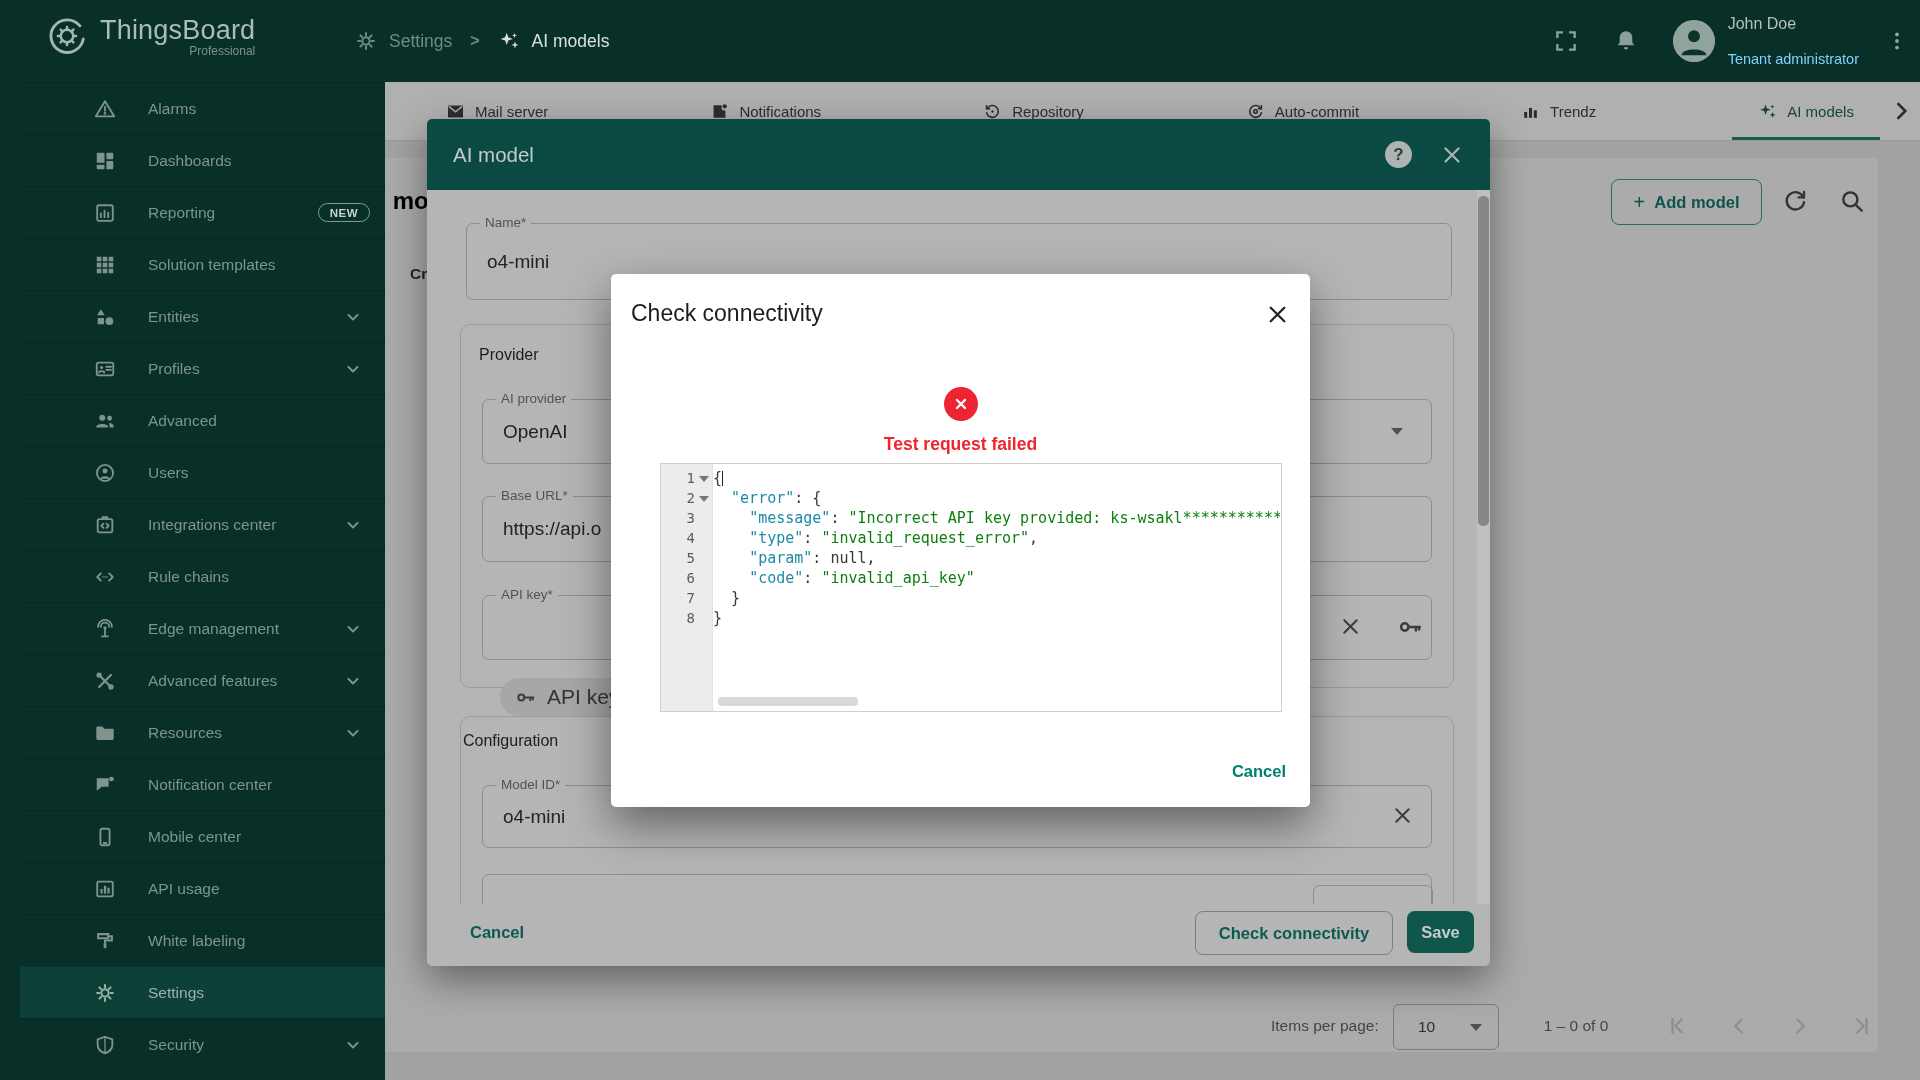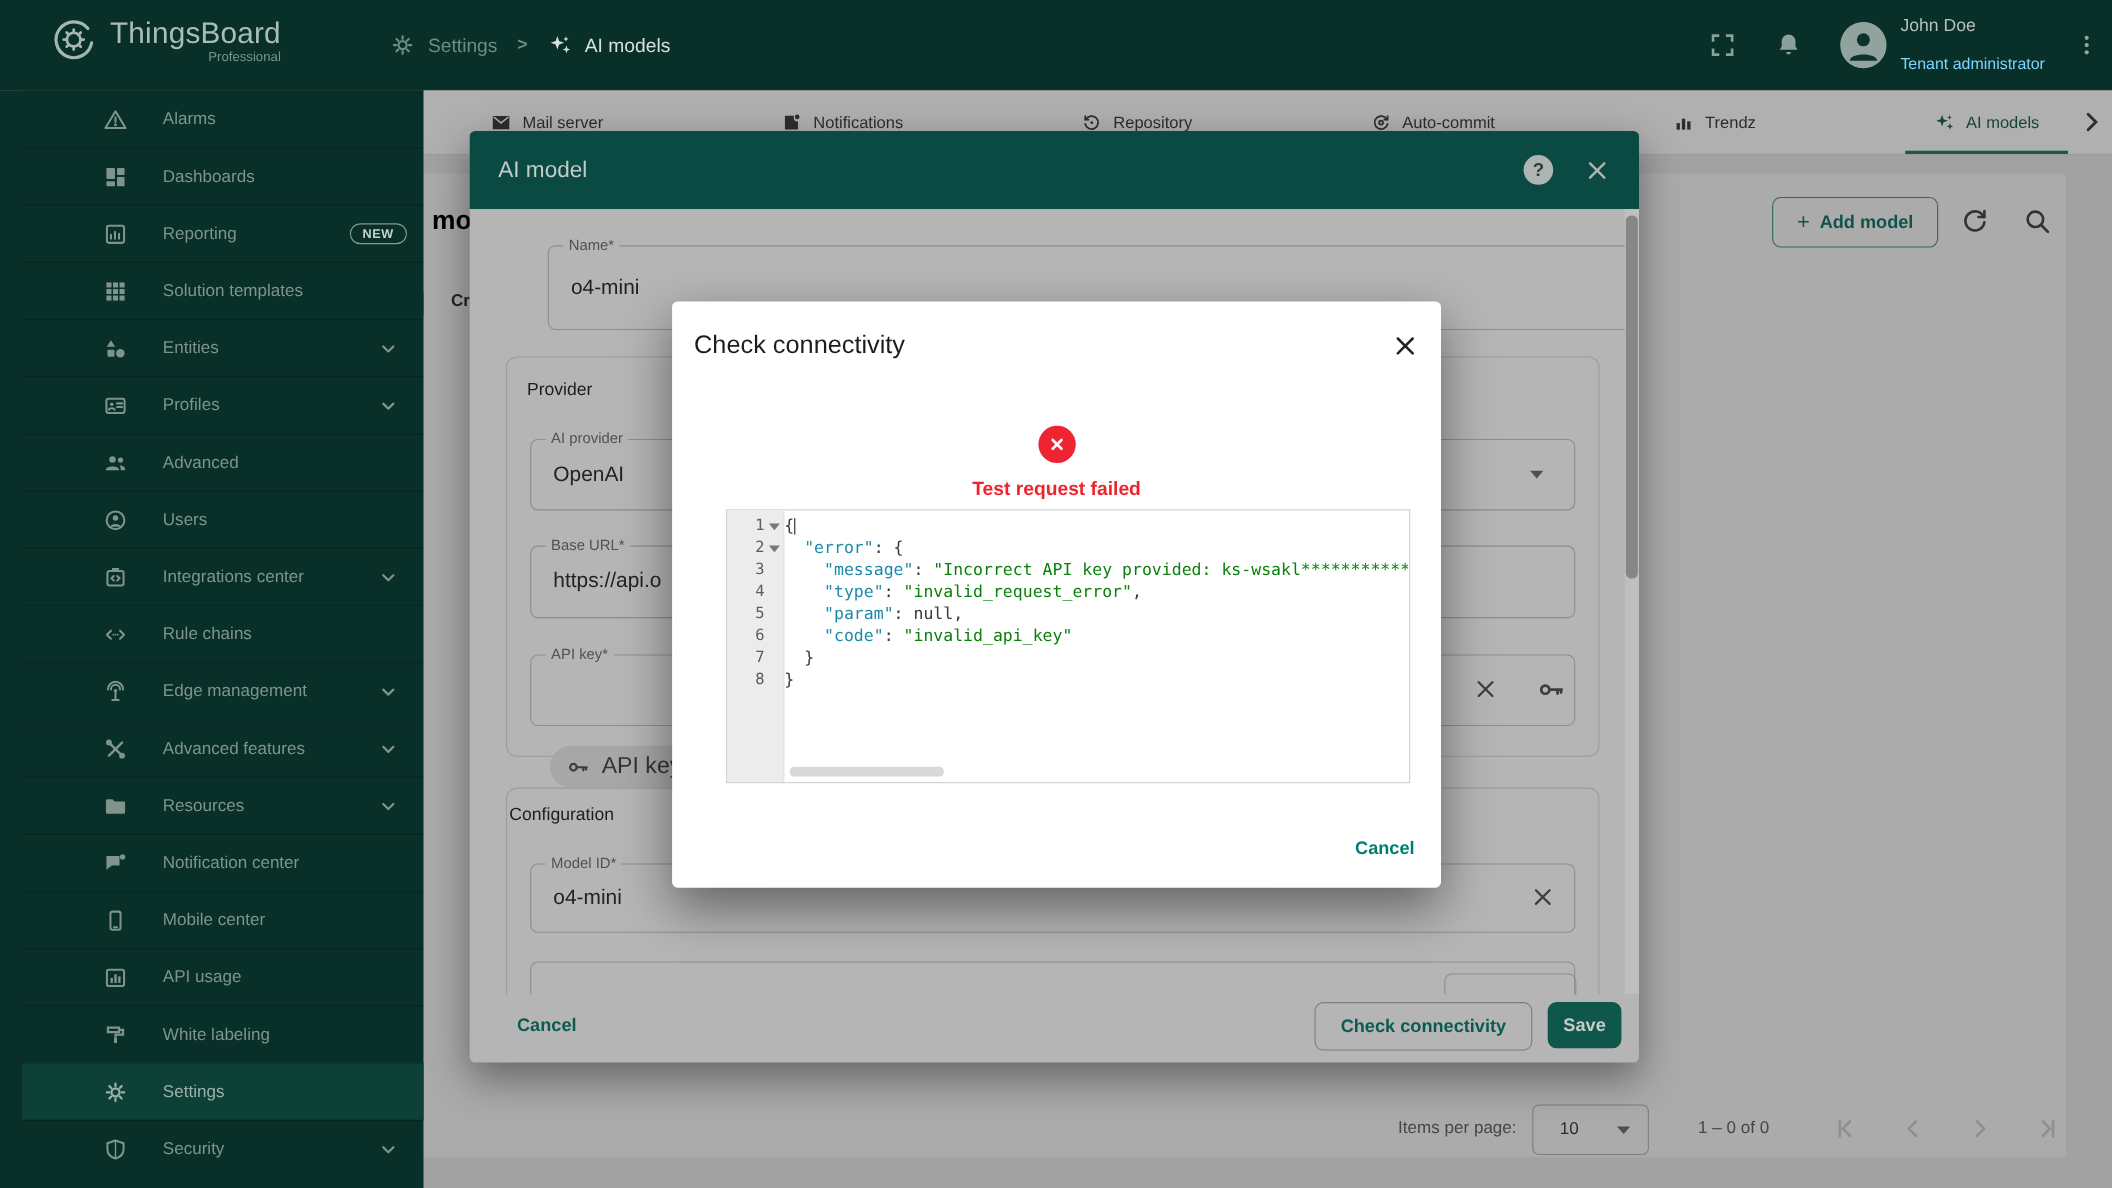--- a/index.html
+++ b/index.html
@@ -556,21 +556,21 @@
       <span class="help-btn">?</span>
       <span class="dlg-ai-close">
         <svg viewBox="0 0 24 24" fill="none" stroke="currentColor" stroke-width="2.2" stroke-linecap="round">
             <path d="M5.5 5.5l13 13M18.5 5.5l-13 13"></path>
           </svg>
       </span>
     </div>
 
     <div class="dlg-ai-body">
 
-      <div class="fieldbox" style="left:39px;top:33px;width:984px;height:75px;margin-left:32px;">
+      <div class="fieldbox" style="left:39px;top:33px;width:984px;height:75px;">
         <span class="fieldlabel">Name*</span>
         <span class="fieldvalue">o4-mini</span>
       </div>
 
       <div class="section-card" style="top:134px;height:362px;"></div>
       <span class="section-title" style="left:52px;top:156px;">Provider</span>
 
       <div class="fieldbox" style="left:55px;top:209px;width:948px;height:63px;">
         <span class="fieldlabel">AI provider</span>
         <span class="fieldvalue">OpenAI</span>

